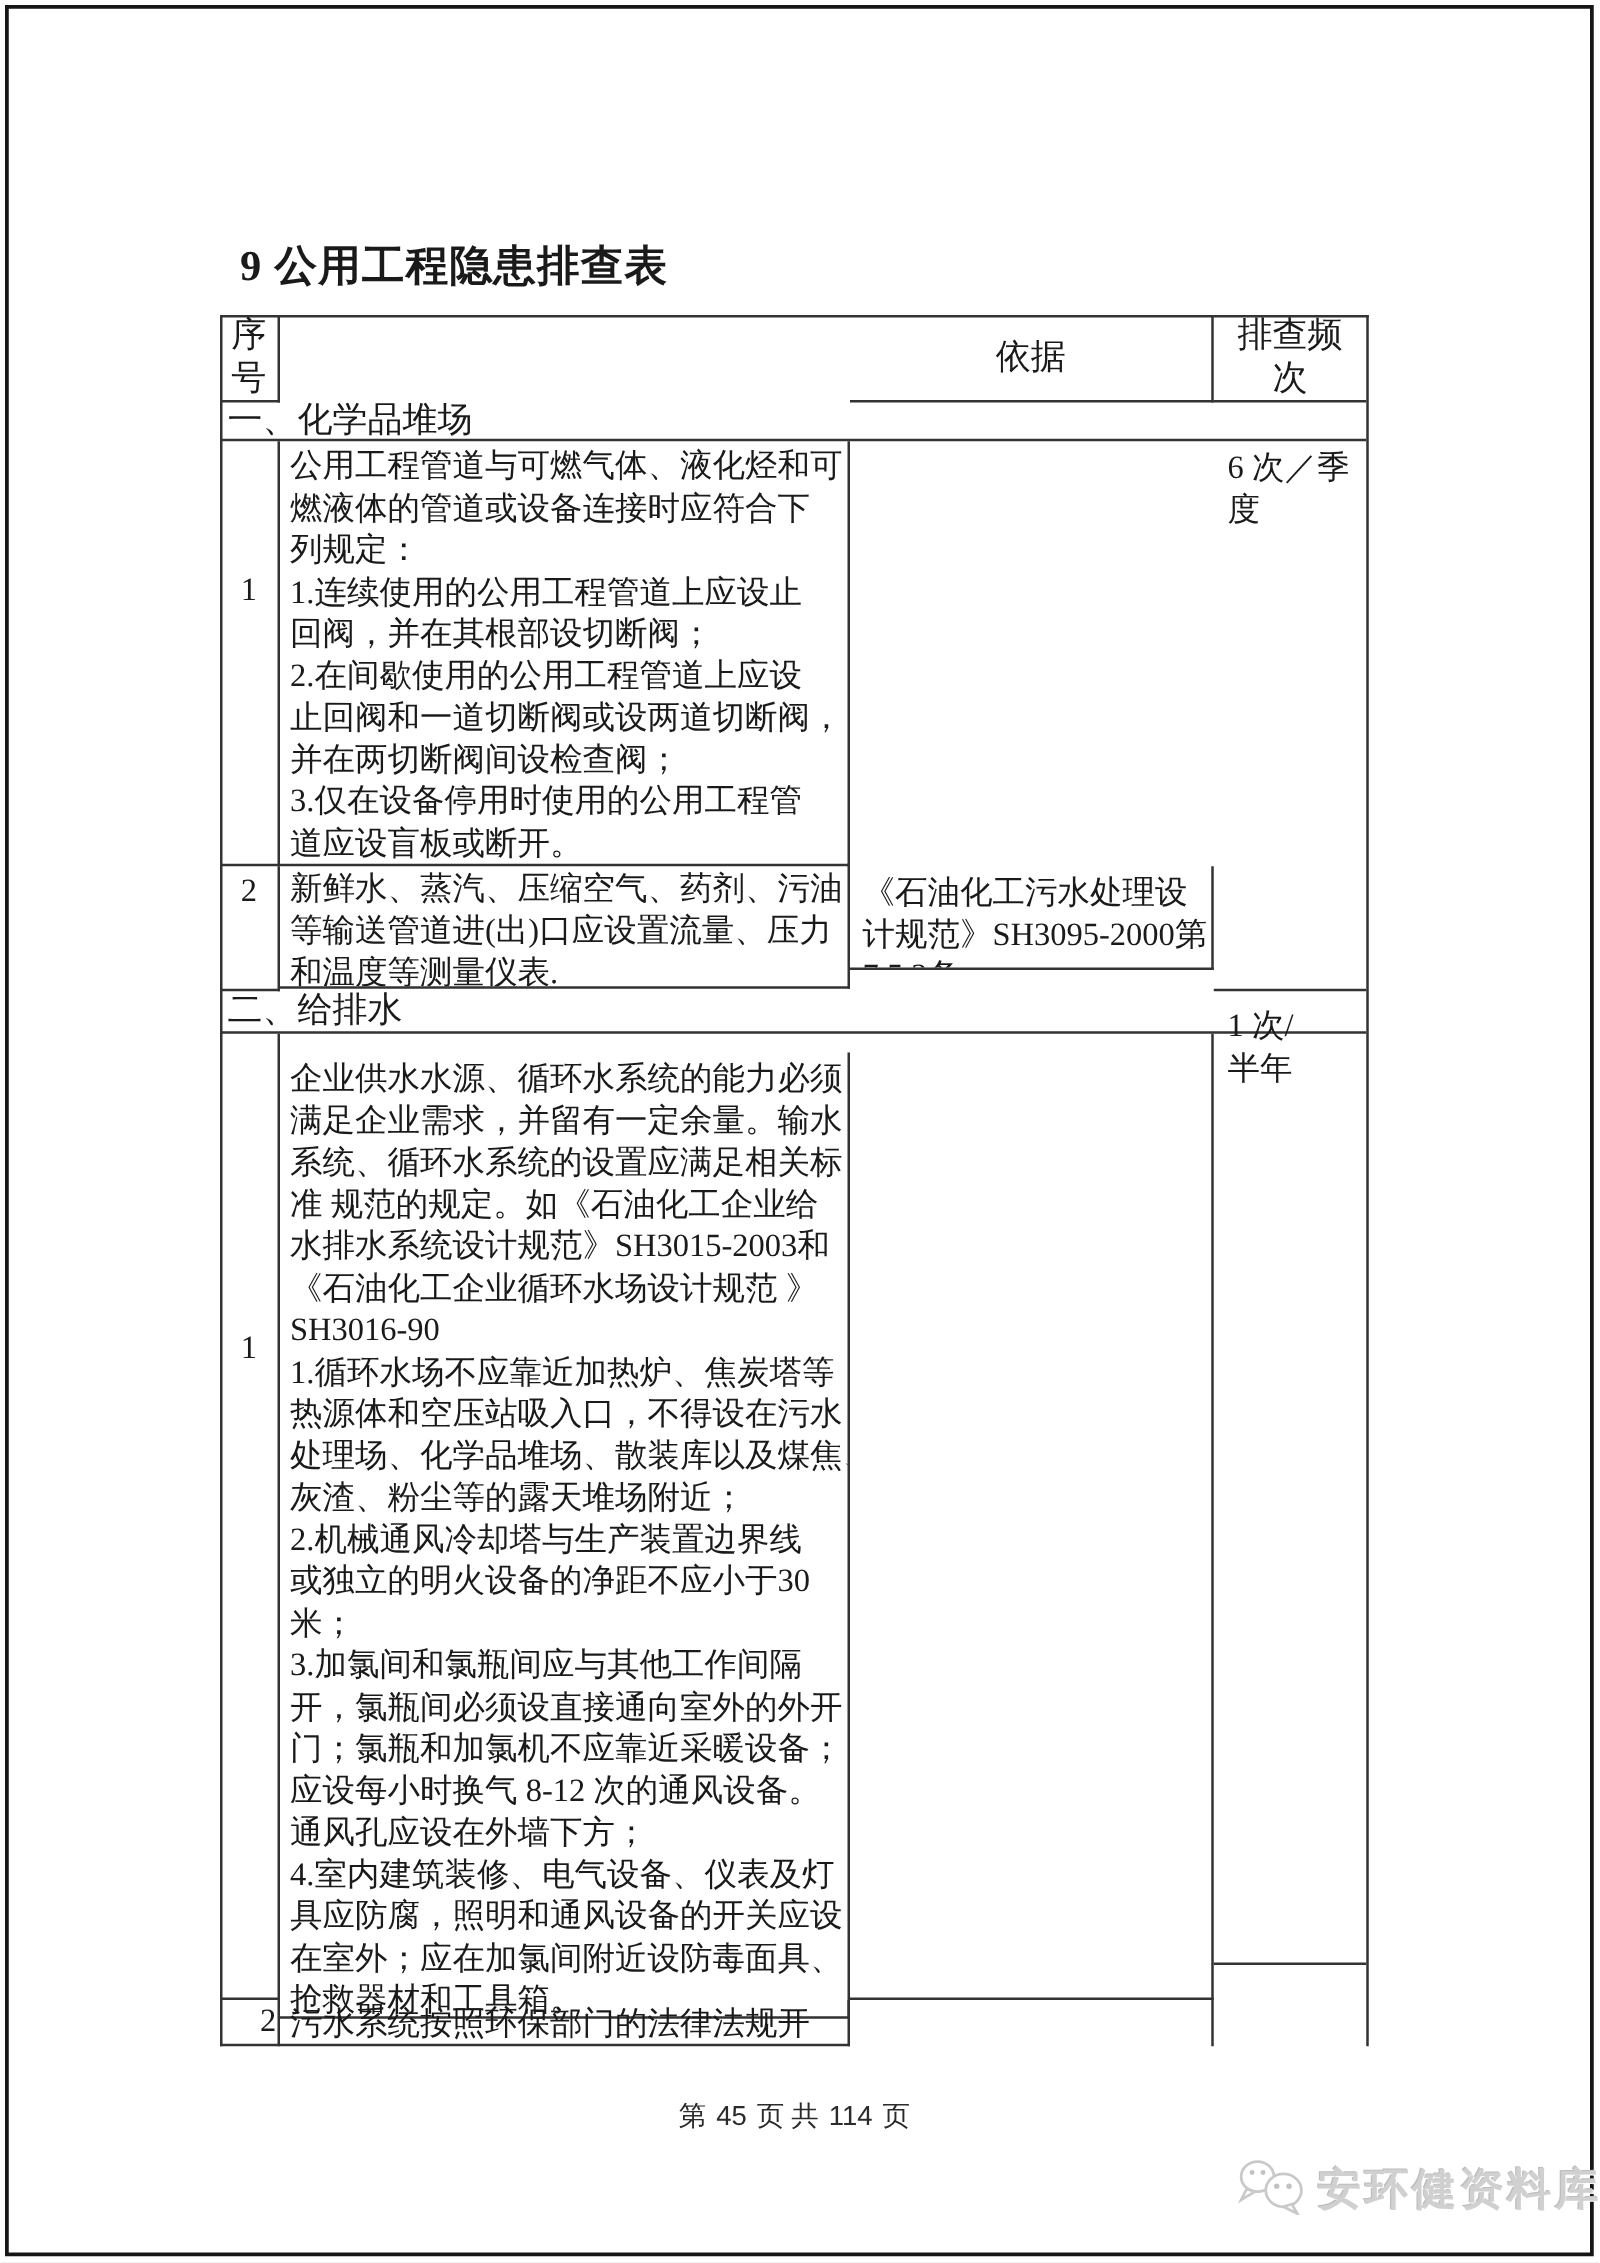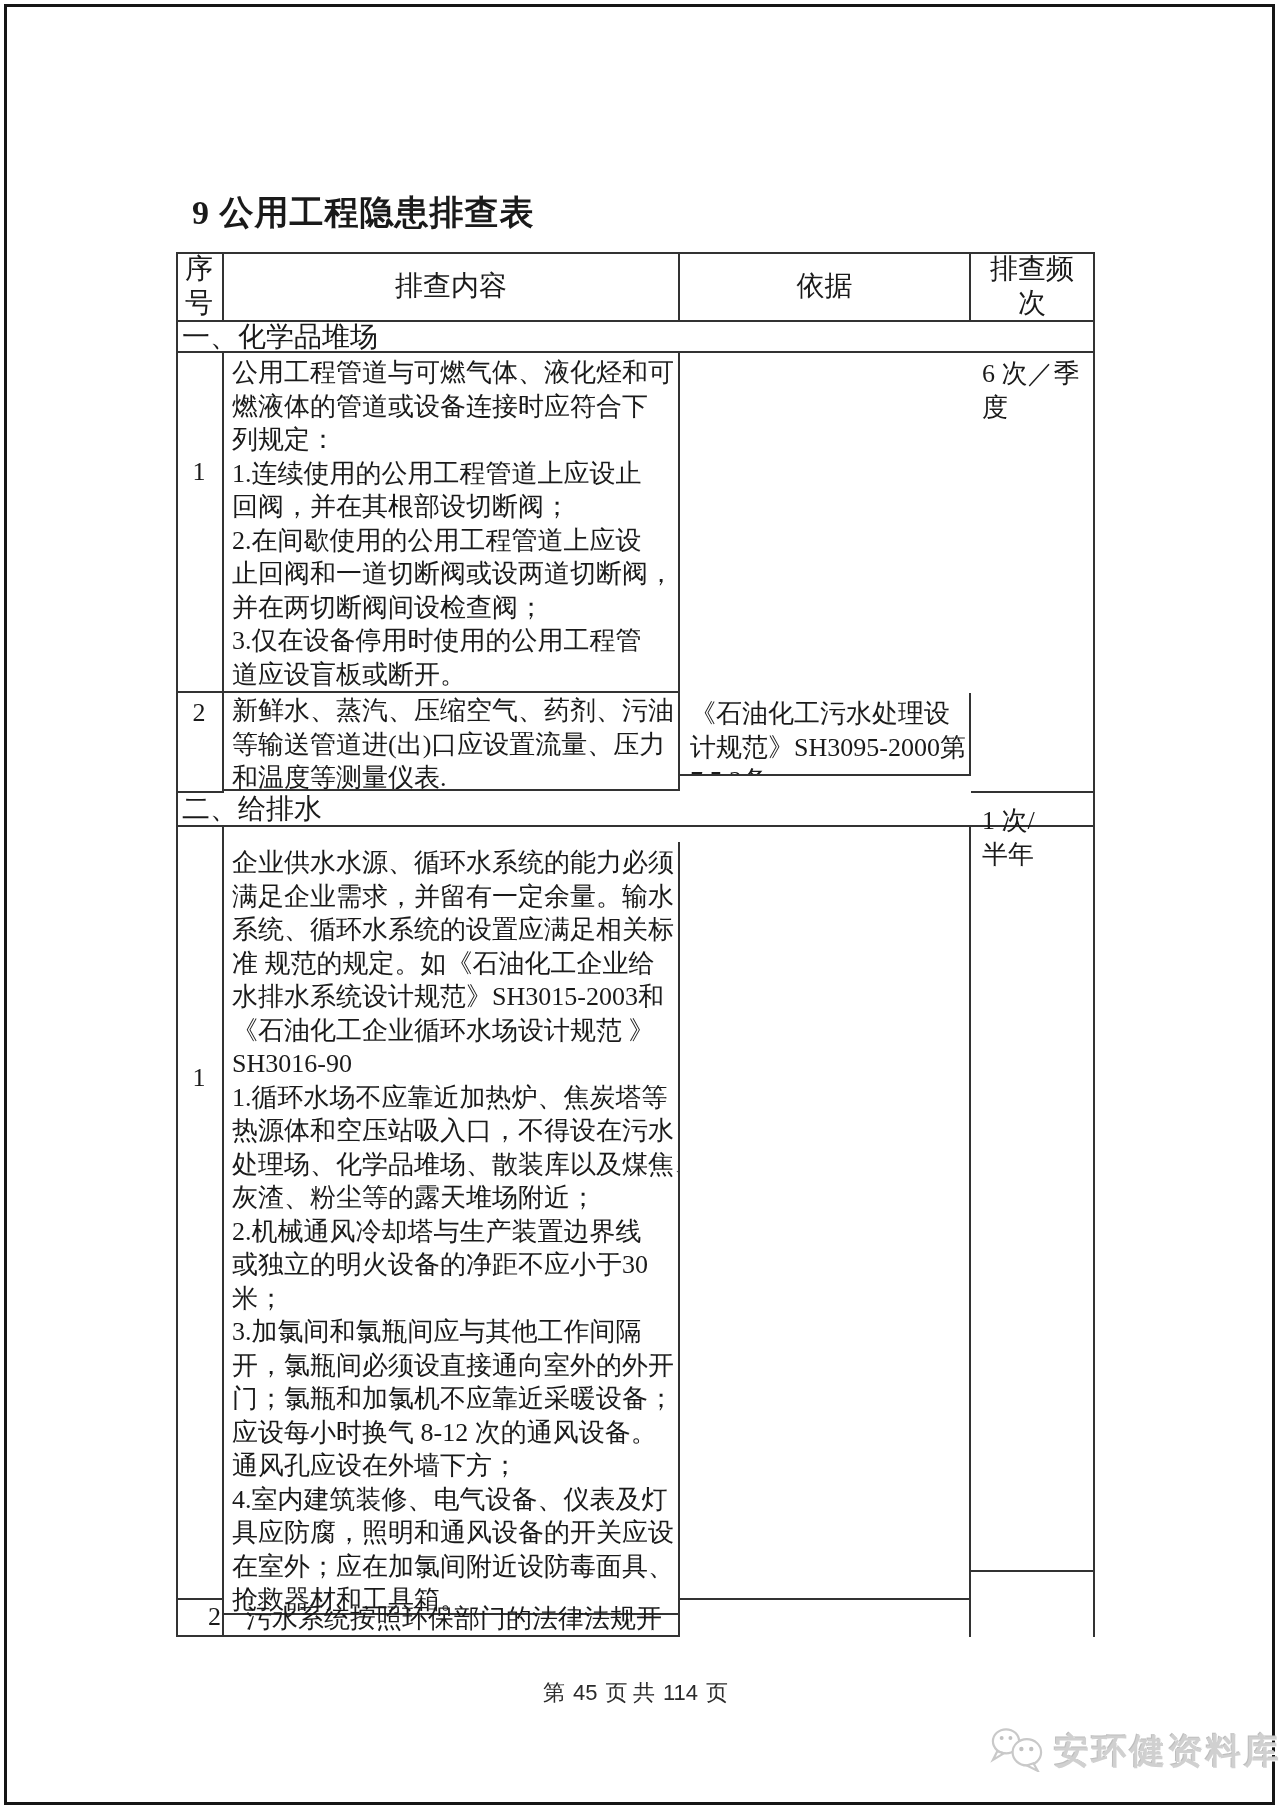--- a/index.html
+++ b/index.html
@@ -34,21 +34,20 @@
   <div class="title">9 公用工程隐患排查表</div>
 
   <div class="tbl">
 
     <div class="tline" style="left:0;top:0;width:919px;height:2px;"></div>
     <div class="tline" style="left:0;top:0;width:2px;height:1385px;"></div>
     <div class="tline" style="left:917px;top:0;width:2px;height:1385px;"></div>
 
     <div class="cell hcell br bb" style="left:0;top:0;width:48px;height:70px;">序
 号</div>
-    <div class="cell hcell br bb" style="left:48px;top:0;width:456px;height:70px;">排查内容</div>
     <div class="cell hcell br bb" style="left:504px;top:0;width:291px;height:70px;">依据</div>
     <div class="cell hcell bb" style="left:795px;top:0;width:122px;height:70px;">排查频
 次</div>
 
     <div class="cell band bb" style="left:0;top:70px;width:917px;height:31px;">一、化学品堆场</div>
 
     <div class="cell no-cell br bb" style="left:0;top:101px;width:48px;height:340px;padding-top:102px;">1</div>
     <div class="cell content-cell br bb" style="left:48px;top:101px;width:456px;height:340px;">公用工程管道与可燃气体、液化烃和可
 燃液体的管道或设备连接时应符合下
 列规定：
@@ -95,21 +94,21 @@
 通风孔应设在外墙下方；
 4.室内建筑装修、电气设备、仪表及灯
 具应防腐，照明和通风设备的开关应设
 在室外；应在加氯间附近设防毒面具、
 抢救器材和工具箱。</div>
     <div class="cell basis-cell br bb" style="left:504px;top:575px;width:291px;height:773px;"></div>
     <div class="cell freq-cell bb" style="left:795px;top:547px;width:122px;height:773px;padding-top:5px;">1 次/
 半年</div>
 
     <div class="cell no-cell br" style="left:0;top:1348px;width:48px;height:37px;text-align:right;padding-right:1px;">2</div>
-    <div class="cell content-cell br" style="left:48px;top:1348px;width:456px;height:37px;padding-top:2px;text-align:center;">污水系统按照环保部门的法律法规开</div>
+    <div class="cell content-cell br" style="left:48px;top:1348px;width:456px;height:37px;padding-top:2px;">污水系统按照环保部门的法律法规开</div>
     <div class="cell basis-cell br" style="left:504px;top:1348px;width:291px;height:37px;"></div>
     <div class="cell freq-cell" style="left:795px;top:1348px;width:122px;height:37px;"></div>
 
     <div class="tline" style="left:0;top:1383px;width:504px;height:2px;"></div>
   </div>
 
   <div class="footer">
     <span class="w">第</span><span class="num">45</span><span class="w">页 共</span><span class="num">114</span><span class="w">页</span>
   </div>
 

